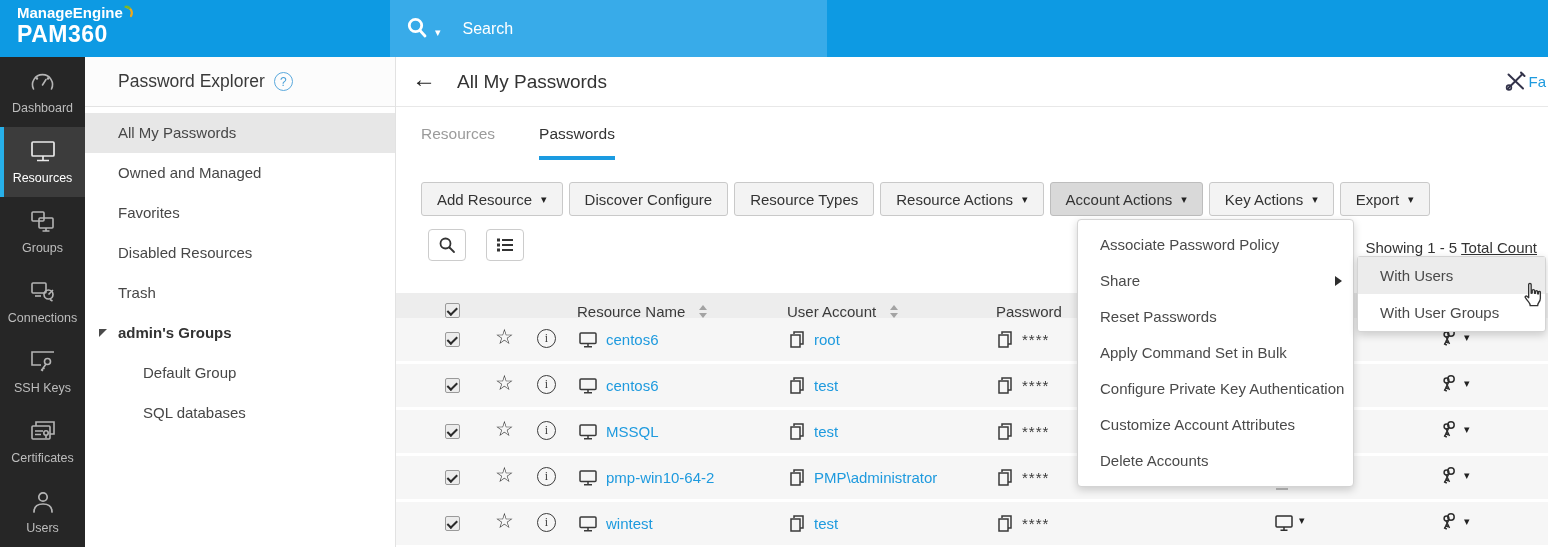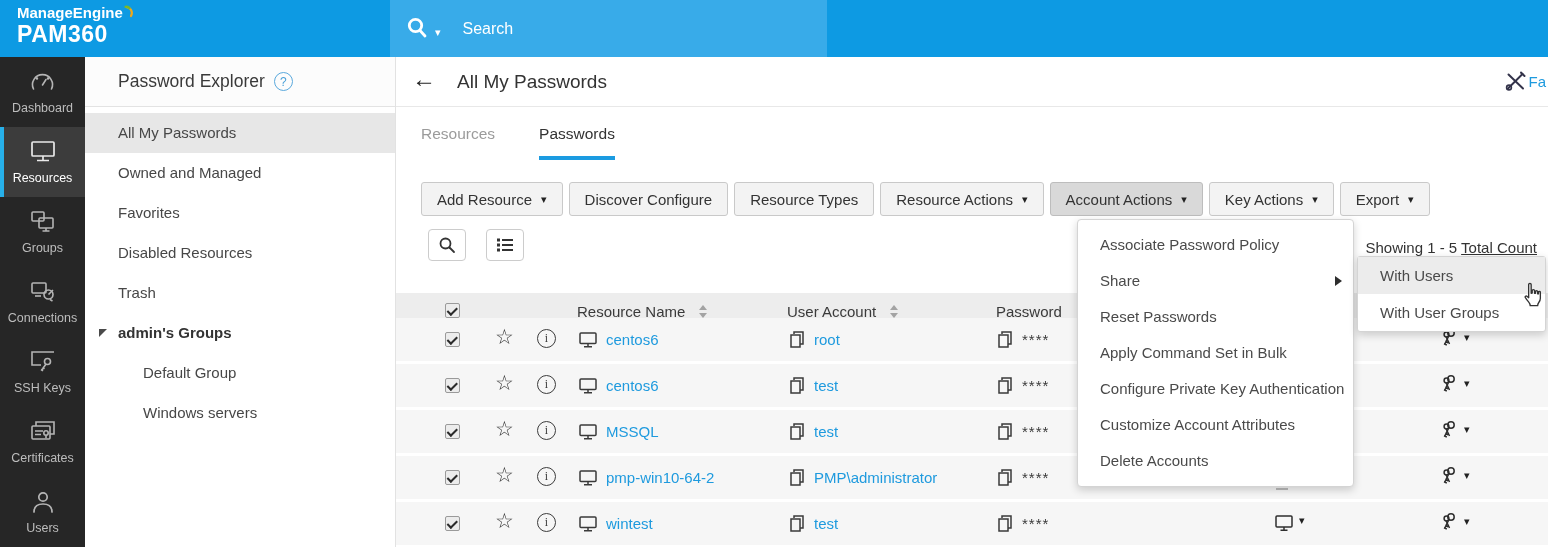--- a/index.html
+++ b/index.html
@@ -208,21 +208,21 @@
     <div class="p-item selected">All My Passwords</div>
     <div class="p-item">Owned and Managed</div>
     <div class="p-item">Favorites</div>
     <div class="p-item">Disabled Resources</div>
     <div class="p-item">Trash</div>
     <div class="p-item tree-parent">
       <span class="tree-marker"></span>
       <span>admin's Groups</span>
     </div>
     <div class="p-item tree-child">Default Group</div>
-    <div class="p-item tree-child">Windows servers</div>
+    <div class="p-item tree-child">SQL databases</div>
   </div>
 </div>
 
 <div class="main">
   <div class="main-header">
     <span class="back-arrow">←</span>
     <span class="page-title">All My Passwords</span>
     <div class="header-right">
       <svg width="24" height="22" viewBox="0 0 24 22" fill="none" stroke="#33334a" stroke-width="2">
         <path d="M4 18.5 L18.5 4" stroke-linecap="round"></path>

